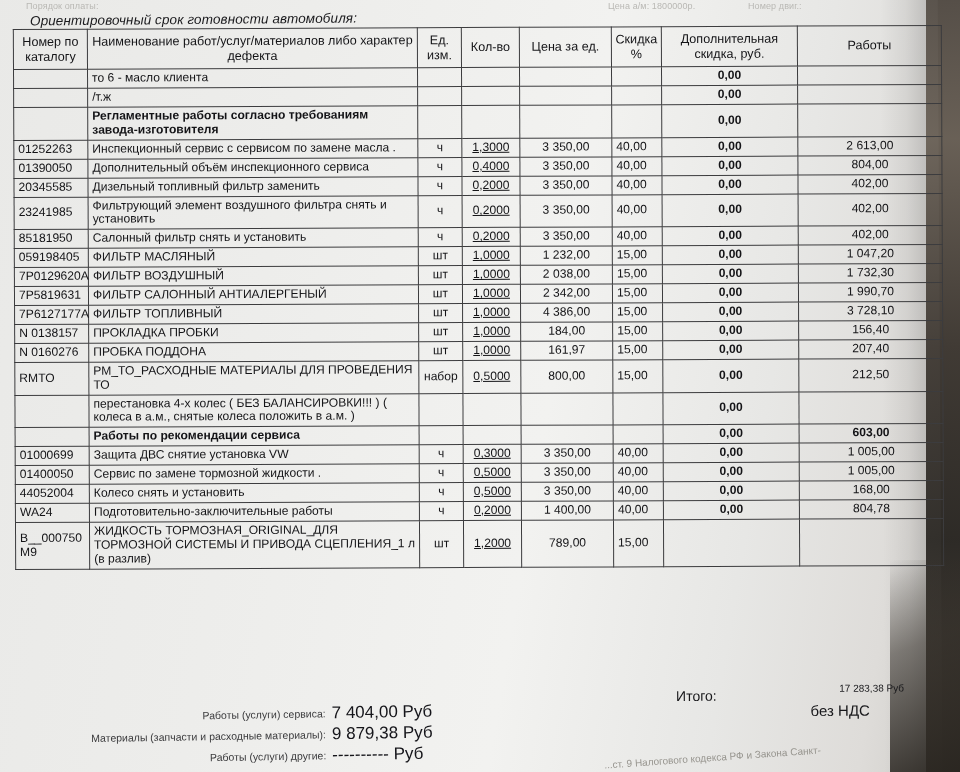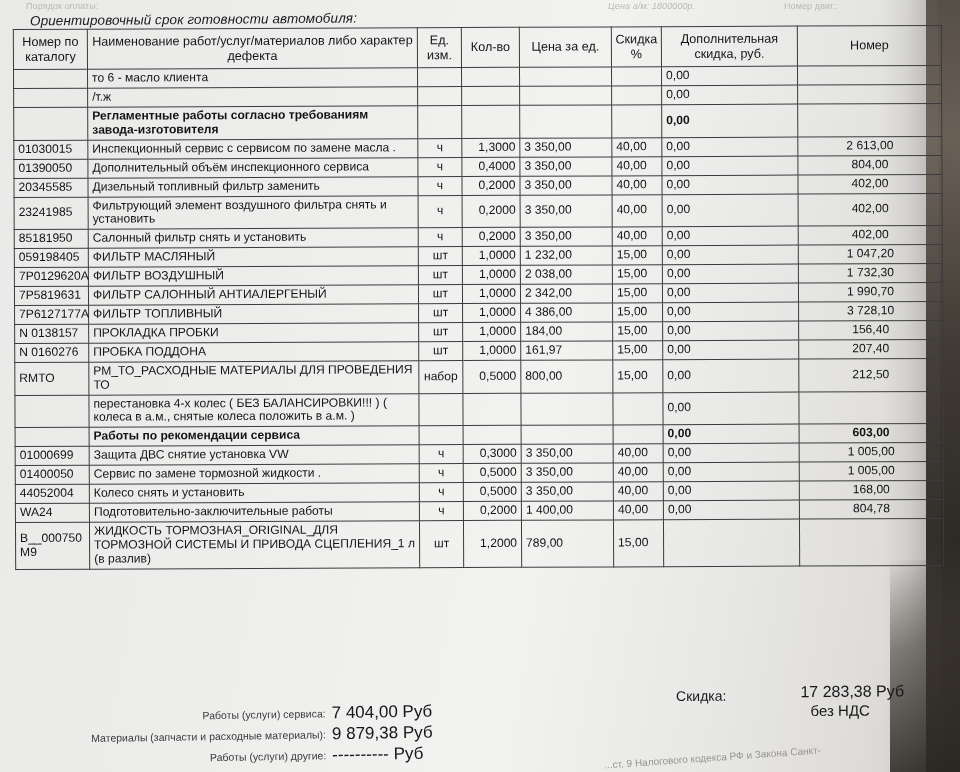--- a/index.html
+++ b/index.html
@@ -68,31 +68,31 @@
   .c-unit{width:44px;}
   .c-qty{width:58px;}
   .c-price{width:92px;}
   .c-disc{width:50px;}
   .c-adisc{width:136px;}
   .c-sum{width:144px;}
 
   td.cat{font-size:11.6px;text-align:left;padding-left:5px;letter-spacing:0;}
   td.name{text-align:left;padding-left:6px;}
   td.unit{text-align:center;font-size:11.8px;}
-  td.qty{text-align:right;}
-  td.price{text-align:left;padding-right:6px;}
+  td.qty{text-align:center;text-decoration:underline;}
+  td.price{text-align:center;padding-right:6px;}
   td.disc{text-align:left;}
-  td.adisc{text-align:left;padding-right:5px;}
+  td.adisc{text-align:center;padding-right:5px;font-weight:bold;}
   td.sum{text-align:center;padding-right:8px;}
   .bold{font-weight:700;}
 
   
   .itogo-wrap{position:absolute;left:676px;top:684px;transform:rotate(-.4deg);}
   .itogo-label{position:absolute;left:0;top:4px;font-size:14px;}
-  .itogo-val{position:absolute;left:100px;top:0px;font-size:16px;text-align:right;width:128px;}
+  .itogo-val{position:absolute;left:100px;top:0px;font-size:10px;text-align:right;width:128px;}
   .itogo-nds{position:absolute;left:100px;top:19px;font-size:15px;text-align:center;width:128px;}
 
   .sumblock{position:absolute;left:22px;top:706px;width:520px;transform:rotate(-.9deg);}
   .sumrow{position:relative;height:21px;}
   .sumlbl{position:absolute;right:216px;top:2px;font-size:10.5px;color:#3a3a3c;white-space:nowrap;}
   .sumval{position:absolute;left:310px;top:-2px;font-size:17px;color:#15151a;white-space:nowrap;}
 
   .footnote{
     position:absolute;left:604px;top:752px;font-size:10px;color:#97958f;
     transform:rotate(-4deg);white-space:nowrap;
@@ -101,22 +101,22 @@
 </head>
 <body>
 
 <div id="paper"></div>
 <div id="darkbg"></div>
 <div id="darkbg2"></div>
 
 <div id="sheet">
 
   <div class="topfaint vfaint" style="left:26px;top:1px;">Порядок оплаты:</div>
-  <div class="topfaint vfaint" style="left:608px;top:1px;font-style:italic;">Цена а/м: 1800000р.</div>
-  <div class="topfaint vfaint" style="left:784px;top:1px;">Номер двиг.:</div>
+  <div class="topfaint vfaint" style="left:608px;top:1px;">Цена а/м: 1800000р.</div>
+  <div class="topfaint vfaint" style="left:748px;top:1px;">Номер двиг.:</div>
 
   <div class="preline">Ориентировочный срок готовности автомобиля:</div>
 
   <table class="grid">
     <colgroup>
       <col class="c-cat">
         <col class="c-name">
         <col class="c-unit">
         <col class="c-qty">
       <col class="c-price">
@@ -126,21 +126,21 @@
     </colgroup>
     <thead>
       <tr>
         <th>Номер по каталогу</th>
         <th>Наименование работ/услуг/материалов либо характер дефекта</th>
         <th>Ед. изм.</th>
         <th>Кол-во</th>
         <th>Цена за ед.</th>
         <th>Скидка %</th>
         <th>Дополнительная скидка, руб.</th>
-        <th>Номер</th>
+        <th>Работы</th>
       </tr>
     </thead>
     <tbody id="tbody">
         <tr>
           <td class="cat"></td>
           <td class="name">то 6 - масло клиента</td>
           <td class="unit"></td>
           <td class="qty"></td>
           <td class="price"></td>
           <td class="disc"></td>
@@ -161,21 +161,21 @@
           <td class="cat bold"></td>
           <td class="name bold">Регламентные работы согласно требованиям завода-изготовителя</td>
           <td class="unit bold"></td>
           <td class="qty bold"></td>
           <td class="price bold"></td>
           <td class="disc bold"></td>
           <td class="adisc bold">0,00</td>
           <td class="sum bold"></td>
         </tr>
         <tr>
-          <td class="cat">01030015</td>
+          <td class="cat">01252263</td>
           <td class="name">Инспекционный сервис с сервисом по замене масла .</td>
           <td class="unit">ч</td>
           <td class="qty">1,3000</td>
           <td class="price">3 350,00</td>
           <td class="disc">40,00</td>
           <td class="adisc">0,00</td>
           <td class="sum">2 613,00</td>
         </tr>
         <tr>
           <td class="cat">01390050</td>
@@ -354,21 +354,21 @@
           <td class="qty">1,2000</td>
           <td class="price">789,00</td>
           <td class="disc">15,00</td>
           <td class="adisc"></td>
           <td class="sum"></td>
         </tr>
       </tbody>
   </table>
 
   <div class="itogo-wrap">
-    <div class="itogo-label">Скидка:</div>
+    <div class="itogo-label">Итого:</div>
     <div class="itogo-val">17 283,38 Руб</div>
     <div class="itogo-nds">без НДС</div>
   </div>
 
   <div class="sumblock" id="sumblock">
       <div class="sumrow">
         <div class="sumlbl">Работы (услуги) сервиса:</div>
         <div class="sumval">7 404,00 Руб</div>
       </div>
       <div class="sumrow">

